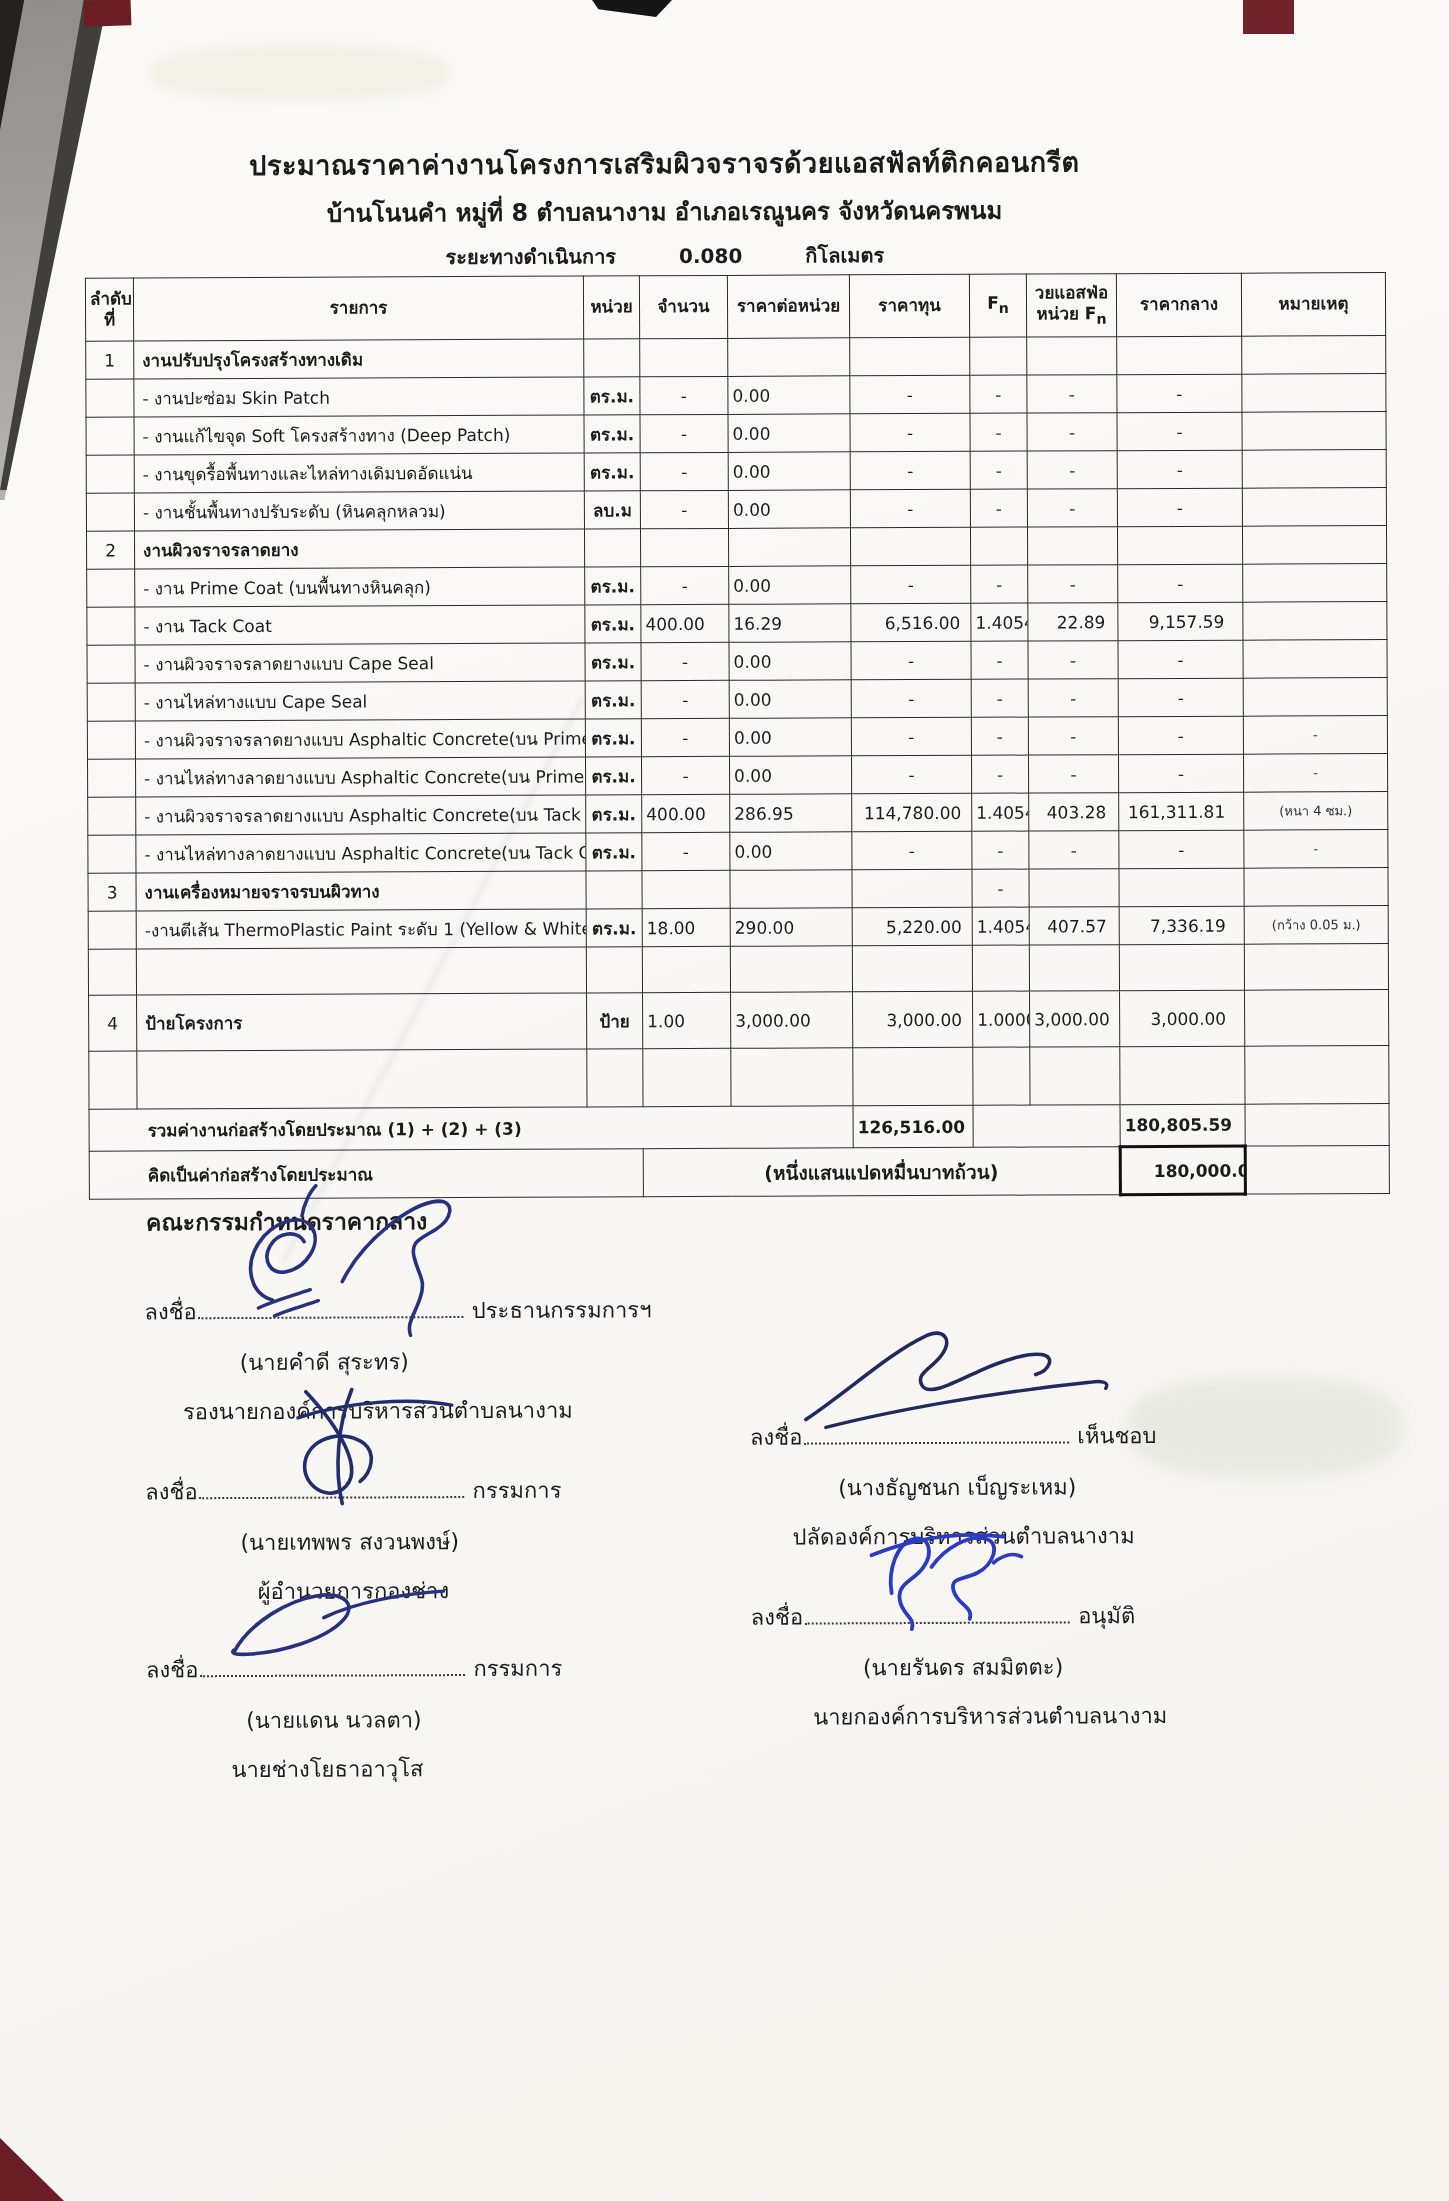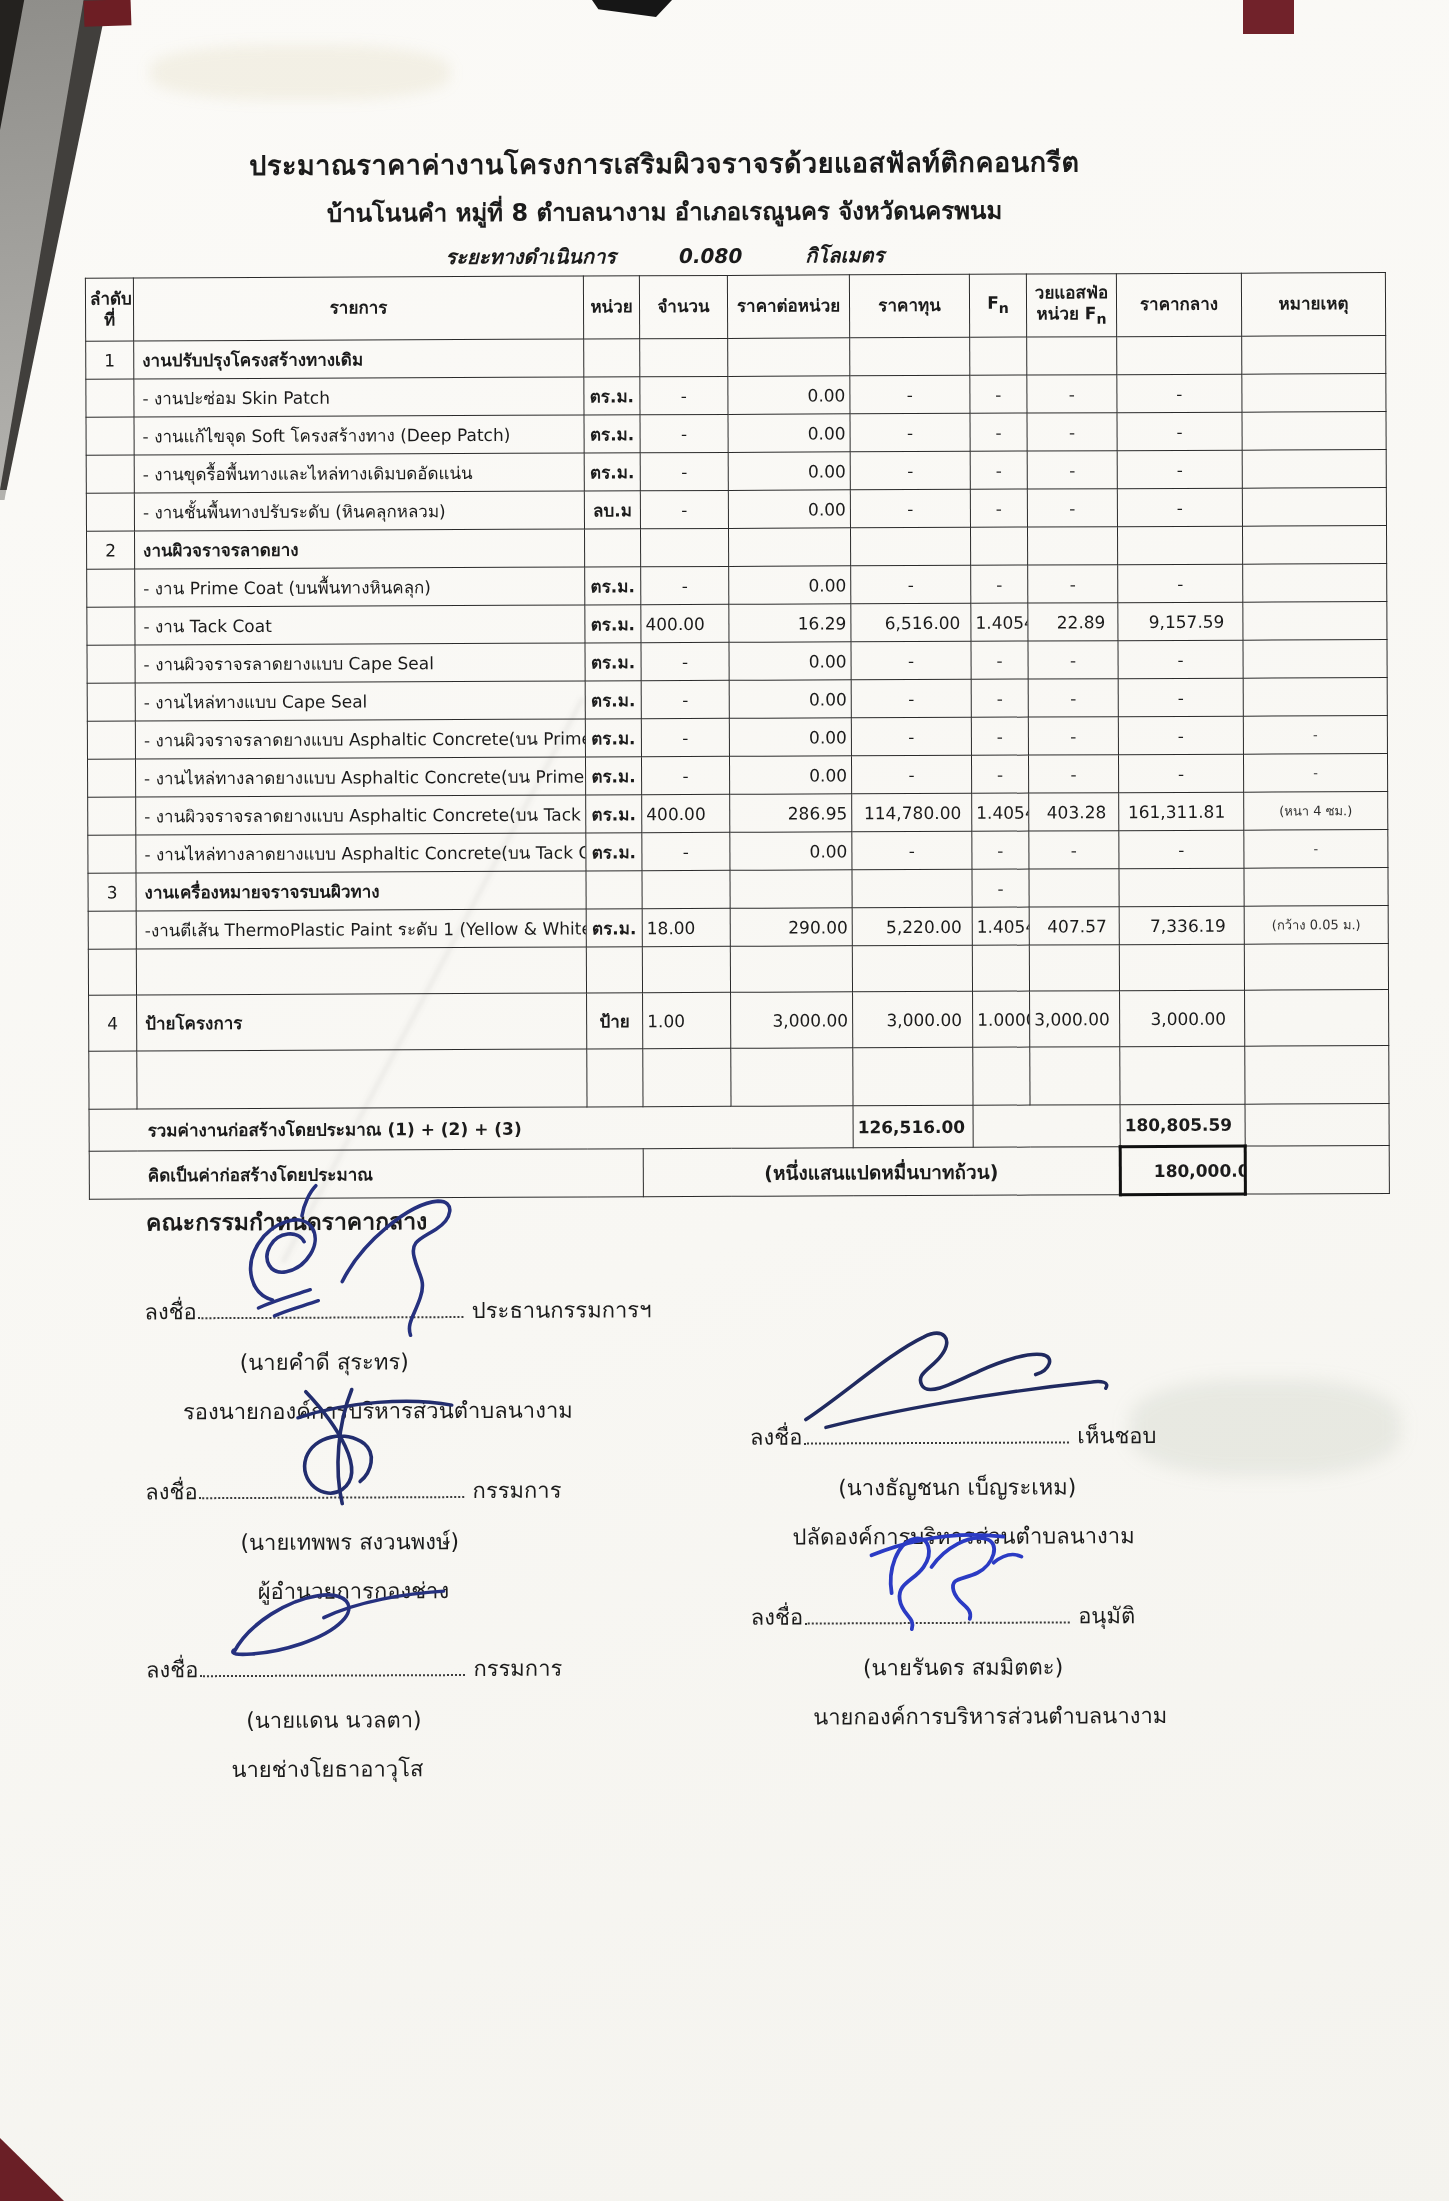--- a/index.html
+++ b/index.html
@@ -39,39 +39,39 @@
   .bleed2{left:1130px;top:1380px;width:270px;height:95px;background:rgba(120,140,115,.12);filter:blur(9px);}
   .crease{position:absolute;left:430px;top:660px;width:6px;height:640px;
     background:rgba(60,60,55,.05);transform:rotate(28deg);filter:blur(2px);}
 
   .content{position:absolute;left:0;top:0;width:1449px;height:2201px;transform:rotate(-0.25deg);transform-origin:700px 300px;}
 
   .title-line{position:absolute;left:0;width:1330px;text-align:center;font-weight:bold;}
   .doc-title{top:142px;font-size:27px;letter-spacing:.5px;}
   .doc-subtitle{top:192px;font-size:24px;}
   .distance-line{top:240px;font-size:20px;}
-  .distance-line span{margin:16px 28px;font-style:italic;}
+  .distance-line span{margin:16px 28px;}
 
   table.est{
     position:absolute;left:85px;top:275px;
     border-collapse:collapse;table-layout:fixed;width:1300px;
     font-size:17px;
   }
   .est th,.est td{
     border:1.6px solid #2b2b2b;
     padding:0 4px;overflow:hidden;white-space:nowrap;
     font-weight:normal;vertical-align:middle;
   }
   .est thead th{font-weight:bold;text-align:center;height:62px;line-height:1.25;}
   .est td.c-no{text-align:center;}
   .est td.c-desc{text-align:left;padding-left:8px;}
   .est tr.section td.c-desc,.est td.c-desc.bold{font-weight:bold;}
   .est td.c-unit{text-align:center;font-weight:bold;}
   .est td.c-qty{padding-right:16px;}
-  .est td.c-price{text-align:right;}
+  .est td.c-price{text-align:left;}
   .est td.c-cost{text-align:right;padding-right:10px;}
   .est td.c-f{text-align:center;}
   .est td.c-pricef{text-align:right;padding-right:12px;}
   .est td.c-mid{text-align:right;padding-right:18px;}
   .est td.c-note{text-align:center;font-size:13px;color:#2e2e2e;}
   .est td.dash{text-align:center;padding:0;}
   .est td.sum-label{font-weight:bold;padding-left:58px;}
   .est td.sum-words{font-weight:bold;text-align:center;font-size:19px;}
   .est td.sum-mid{font-weight:bold;padding-right:16px;}
   .est td.boxed{border:3px solid #101010;padding-left:32px;}

